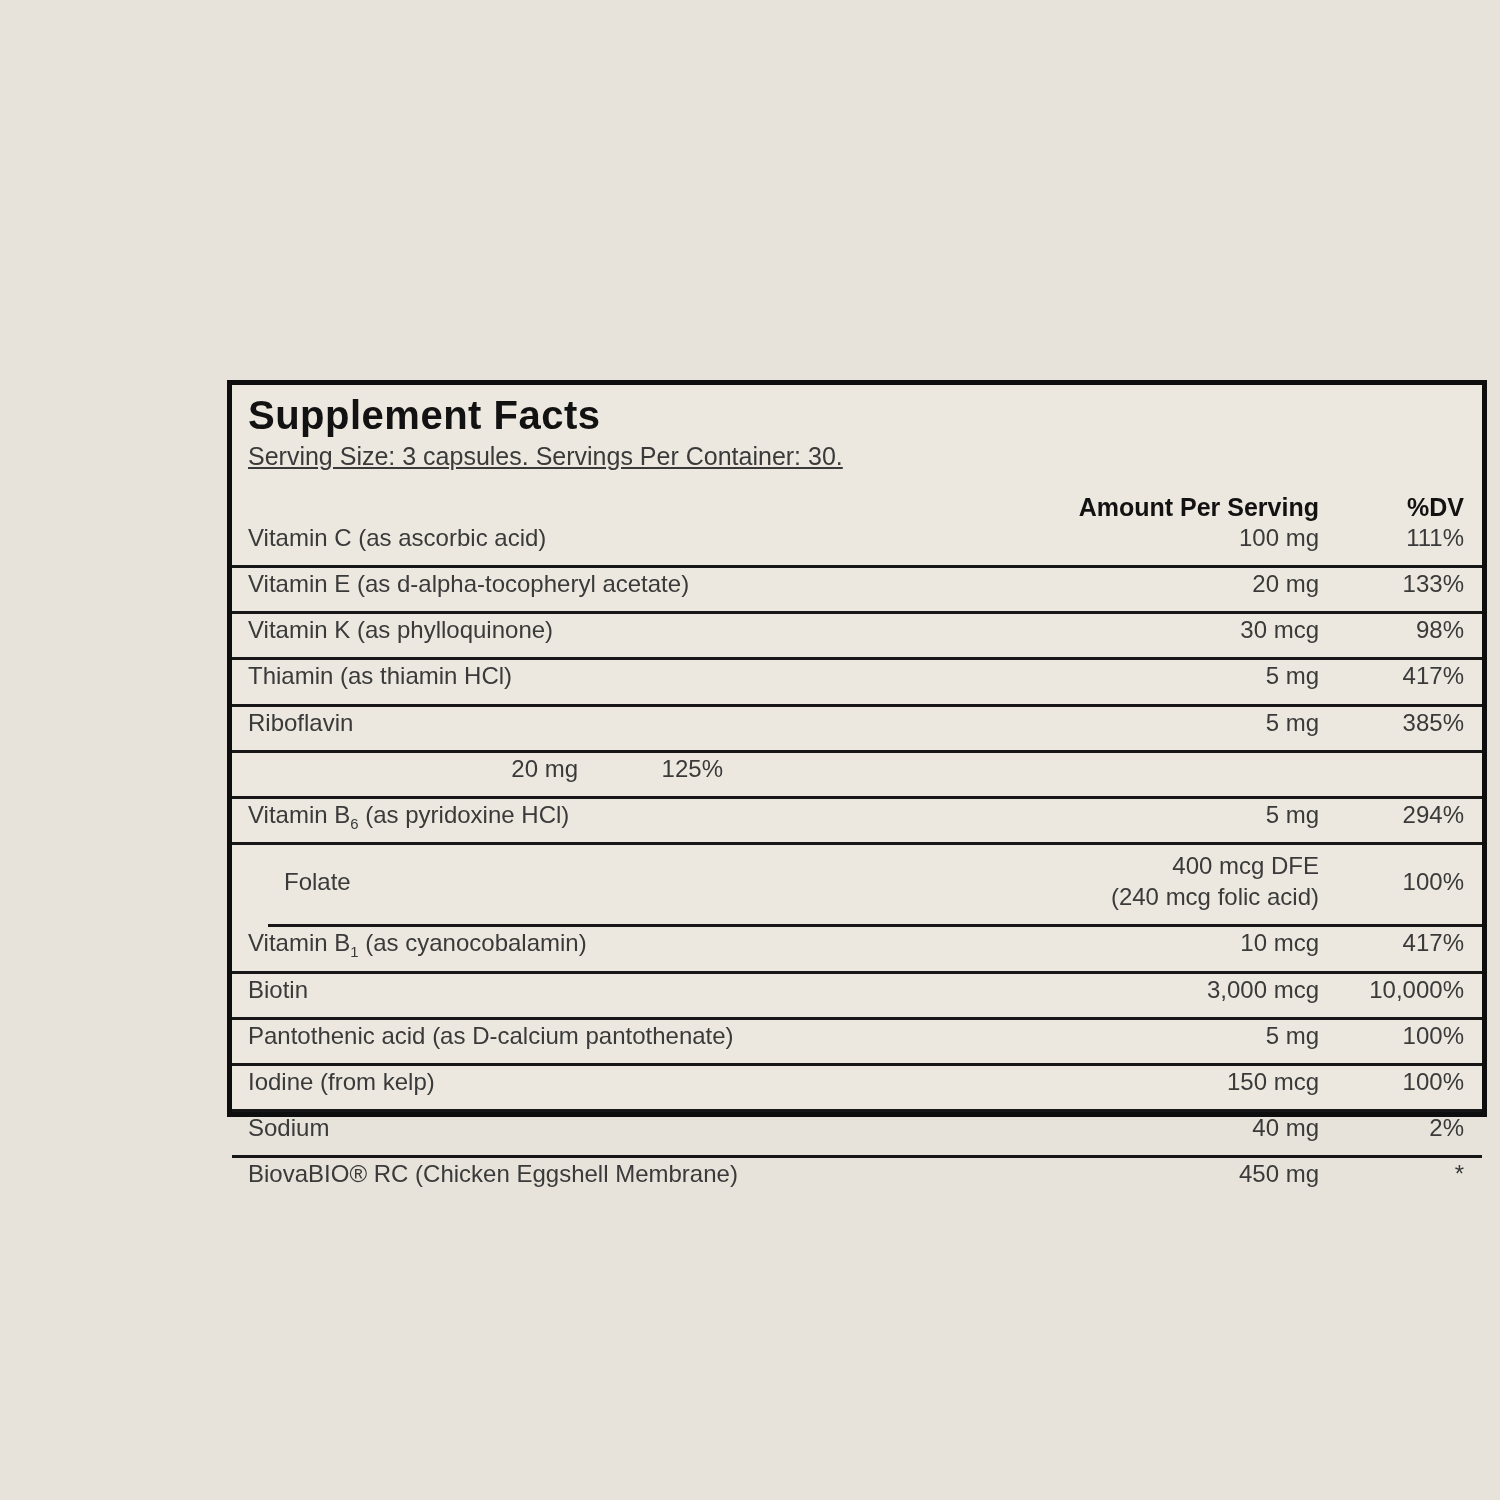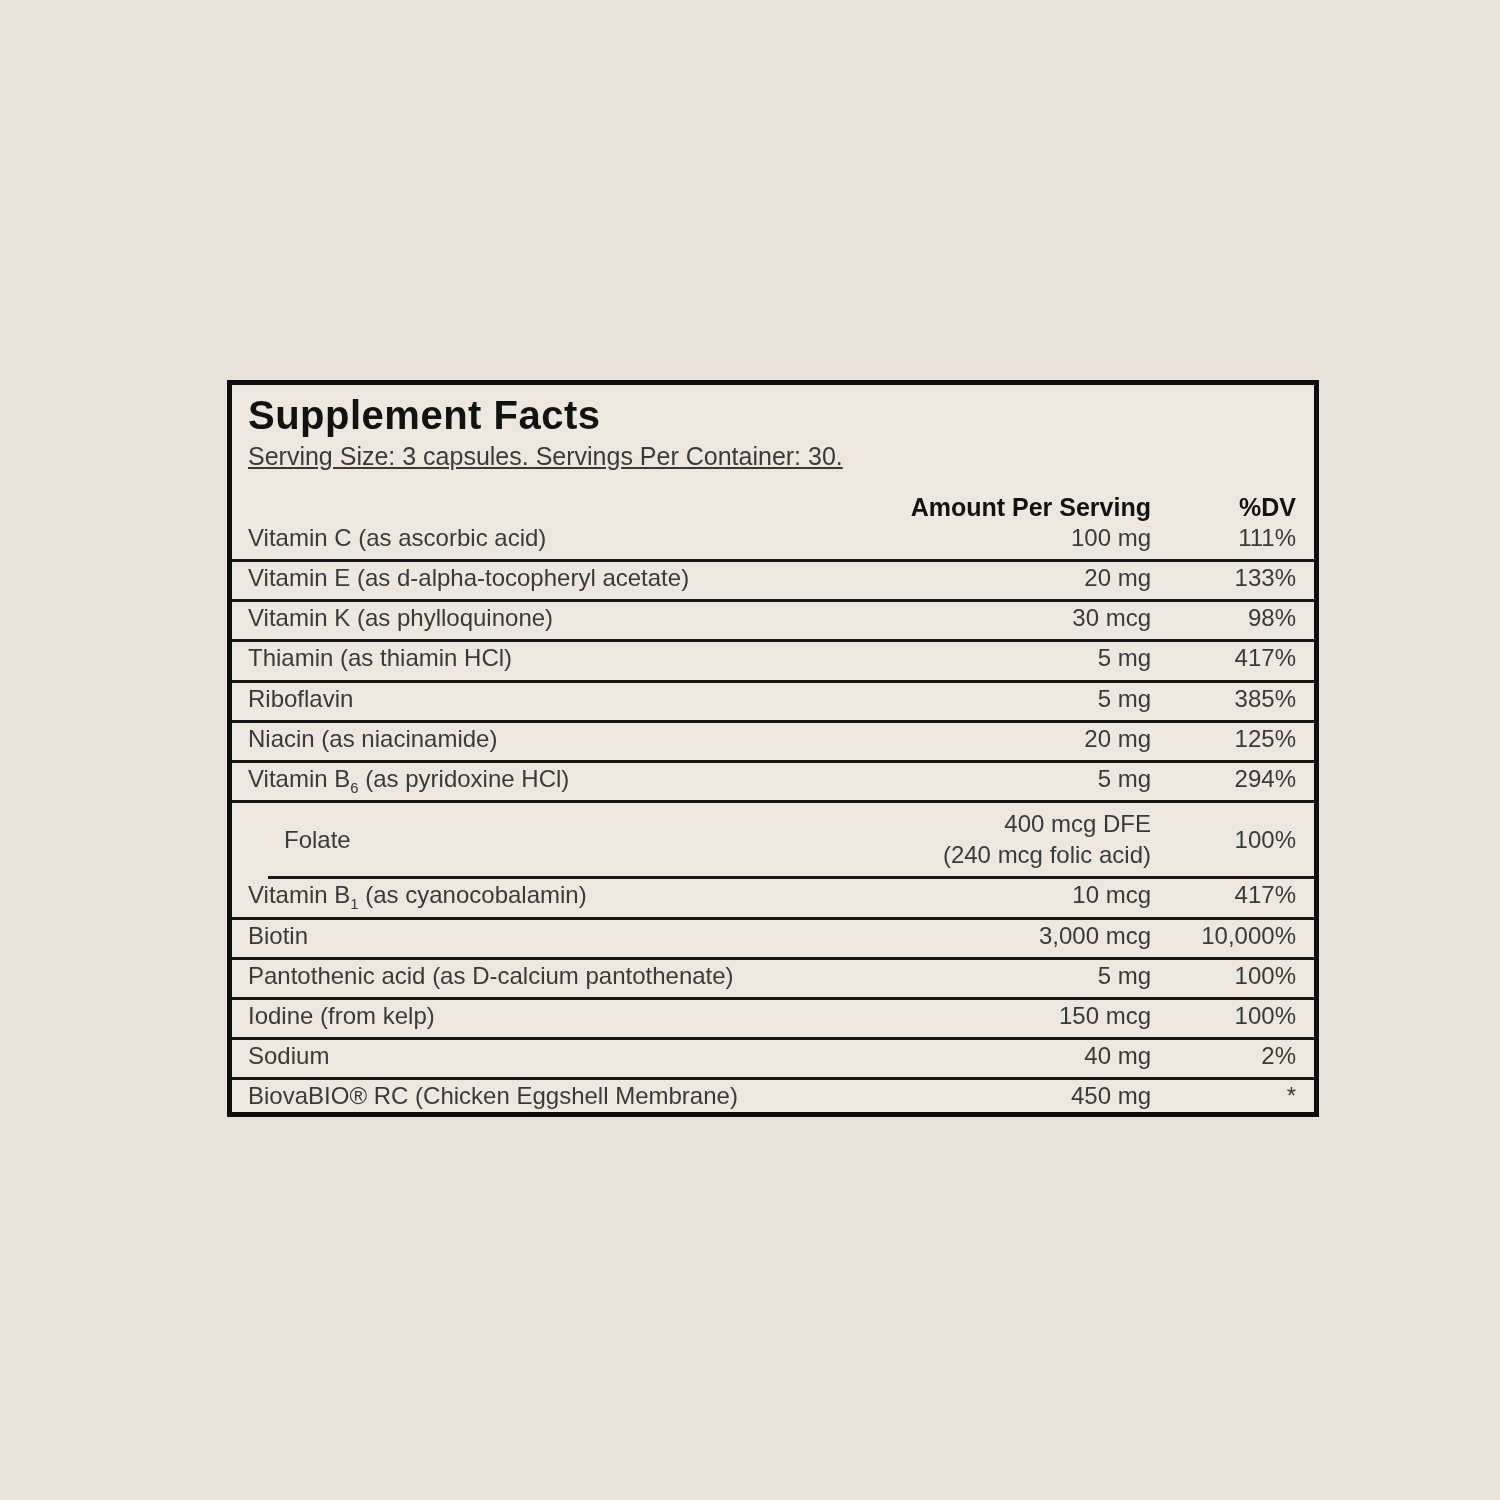--- a/index.html
+++ b/index.html
@@ -11,21 +11,21 @@
     height: 1500px;
     background: #e7e3da;
     font-family: "Liberation Sans", sans-serif;
     position: relative;
     overflow: hidden;
   }
   .panel {
     position: absolute;
     left: 227px;
     top: 380px;
-    width: 1092px;
+    width: 1260px;
     height: 737px;
     box-sizing: border-box;
     border: 5px solid #0e0e0e;
     background: #ece8df;
     display: flex;
     flex-direction: column;
   }
   .title {
     margin: 8px 16px 0 16px;
     font-size: 40px;
@@ -60,21 +60,21 @@
   }
   .rows {
     flex: 1;
     display: flex;
     flex-direction: column;
   }
   .row {
     flex: 1;
     display: flex;
     align-items: center;
-    padding: 0 18px 6px 16px;
+    padding: 0 18px 12px 16px;
     border-bottom: 3px solid #171717;
     font-size: 24px;
     color: #3a3a3a;
     line-height: 1.3;
   }
   .row:last-child {
     border-bottom: none;
   }
   .row.double {
     flex: 2;
@@ -138,21 +138,20 @@
         <div class="cell-name">Thiamin (as thiamin HCl)</div>
         <div class="cell-amount">5 mg</div>
         <div class="cell-dv">417%</div>
       </div>
       <div class="row">
         <div class="cell-name">Riboflavin</div>
         <div class="cell-amount">5 mg</div>
         <div class="cell-dv">385%</div>
       </div>
       <div class="row">
-        <div class="cell-name">Niacin (as niacinamide)</div>
         <div class="cell-amount">20 mg</div>
         <div class="cell-dv">125%</div>
       </div>
       <div class="row">
         <div class="cell-name">Vitamin B<sub>6</sub> (as pyridoxine HCl)</div>
         <div class="cell-amount">5 mg</div>
         <div class="cell-dv">294%</div>
       </div>
       <div class="row double">
         <div class="cell-name">Folate</div>

